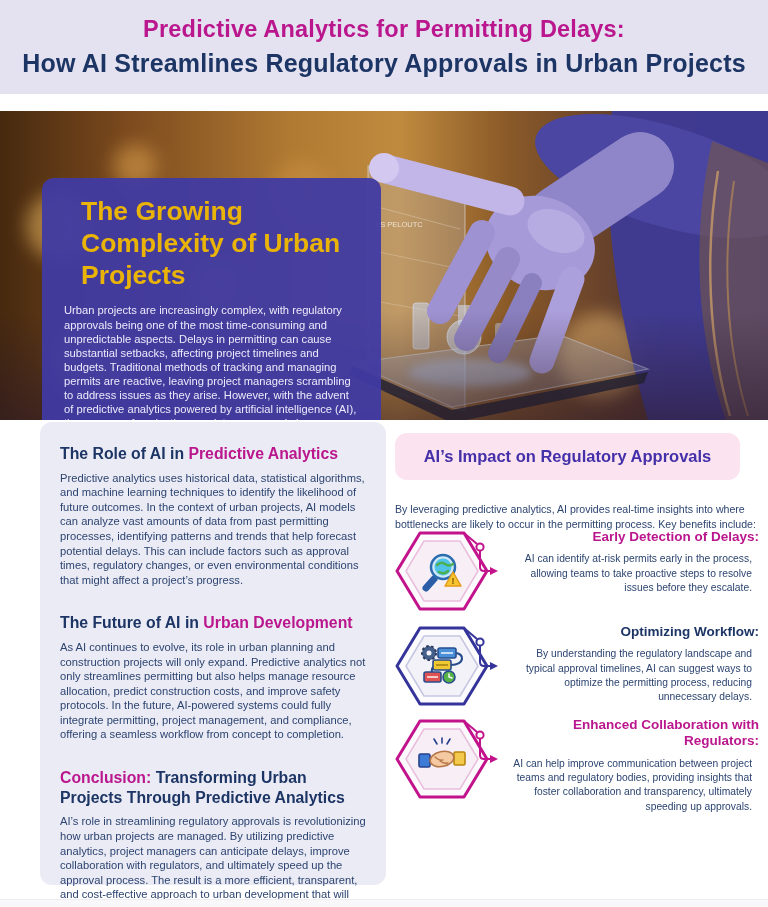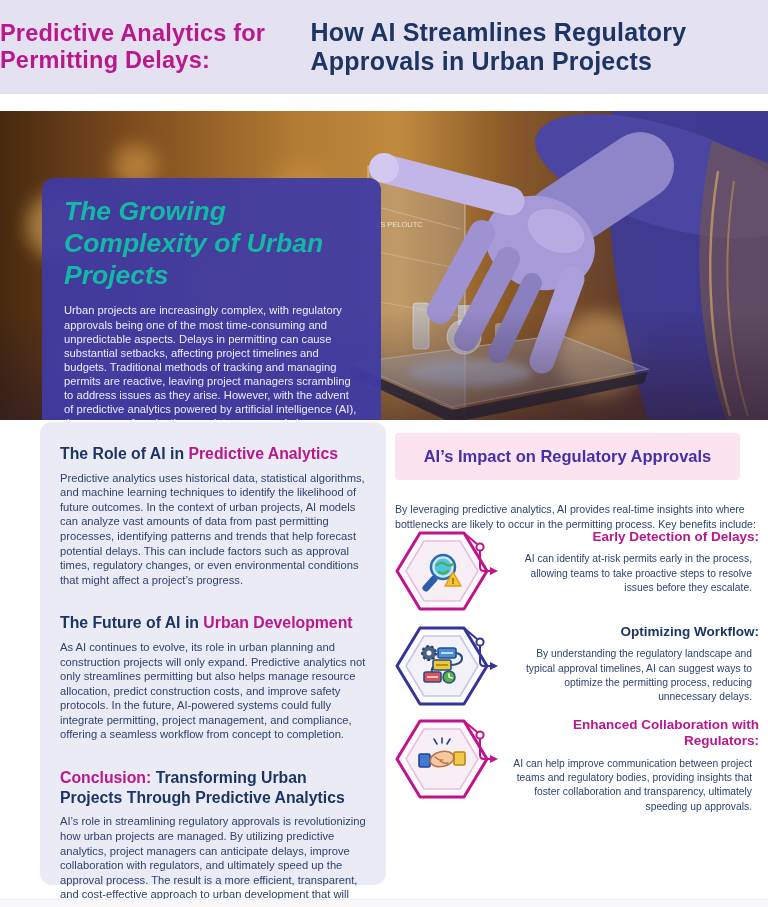--- a/index.html
+++ b/index.html
@@ -1,42 +1,42 @@
 <!DOCTYPE html>
 <html><head>
 <meta charset="utf-8">
 <style>
   html,body{margin:0;padding:0;background:#ffffff;}
   .page{position:relative;width:768px;height:907px;background:#ffffff;overflow:hidden;
         font-family:"Liberation Sans","DejaVu Sans",sans-serif;}
 
   
   .header{position:absolute;left:0;top:0;width:768px;height:94px;background:var(--header_lavender,#E4E2F0);
-          display:flex;flex-direction:row;align-items:center;justify-content:center;gap:6px;}
+          display:flex;flex-direction:column;align-items:center;justify-content:center;gap:6px;}
   .header .t1{font-size:23.5px;font-weight:bold;color:var(--magenta,#B3188C);letter-spacing:.2px;}
   .header .t2{font-size:25px;font-weight:bold;color:var(--navy,#1C3565);letter-spacing:.2px;}
 
   
   .hero{position:absolute;left:0;top:111px;width:768px;height:309px;overflow:hidden;background:#6b451f;}
   .hero svg{display:block;}
   .overlay-panel{position:absolute;left:42px;top:67px;width:339px;height:242px;box-sizing:border-box;
                  background:rgba(64,58,164,.94);border-radius:12px 12px 0 0;padding:18px 22px 0 22px;}
-  .overlay-panel h2{margin:0 0 12px 0;font-size:26.5px;line-height:1.2;font-weight:bold;color:#14b8a6;max-width:300px;font-style:italic;}
+  .overlay-panel h2{margin:0 0 12px 17px;font-size:26.5px;line-height:1.2;font-weight:bold;color:#eab308;max-width:300px;}
   .overlay-panel p{margin:0;font-size:11.2px;line-height:1.26;color:#ECEAFB;}
 
   
   .left-card{position:absolute;left:40px;top:422px;width:346px;height:463px;box-sizing:border-box;
              background:var(--card_lavender,#EBEBF5);border-radius:12px;padding:22px 20px 0 20px;}
   .section h3{margin:0 0 7px 0;font-size:15.8px;line-height:1.25;font-weight:bold;color:var(--navy,#1C3565);}
   .section h3 .accent{color:var(--magenta,#C0138C);}
   .section p{margin:0 0 26px 0;font-size:11.2px;line-height:1.3;color:var(--body_navy,#2C4470);}
 
   
   .banner{position:absolute;left:395px;top:433px;width:345px;height:47px;background:var(--banner_pink,#FBE3F0);
-          border-radius:4px;display:flex;align-items:center;justify-content:center;}
+          border-radius:12px;display:flex;align-items:center;justify-content:center;}
   .banner h3{margin:0;font-size:16.5px;font-weight:bold;color:var(--banner_purple,#4430A8);}
   .intro{position:absolute;left:395px;top:491px;width:372px;font-size:10.6px;line-height:1.45;
          color:var(--body_navy,#2C4470);}
 
   .benefit{position:absolute;left:393px;width:372px;display:flex;align-items:flex-start;}
   .benefit .hex-wrap{width:108px;flex:0 0 108px;}
   .benefit .btext{margin-left:0;width:258px;padding-top:5px;text-align:right;}
   .benefit .btitle{font-size:13.5px;line-height:1.22;font-weight:bold;margin:0 0 4px 0;}
   .benefit.accent-magenta .btitle{color:var(--magenta,#C0138C);}
   .benefit.accent-navy .btitle{color:var(--navy,#1C3565);}

